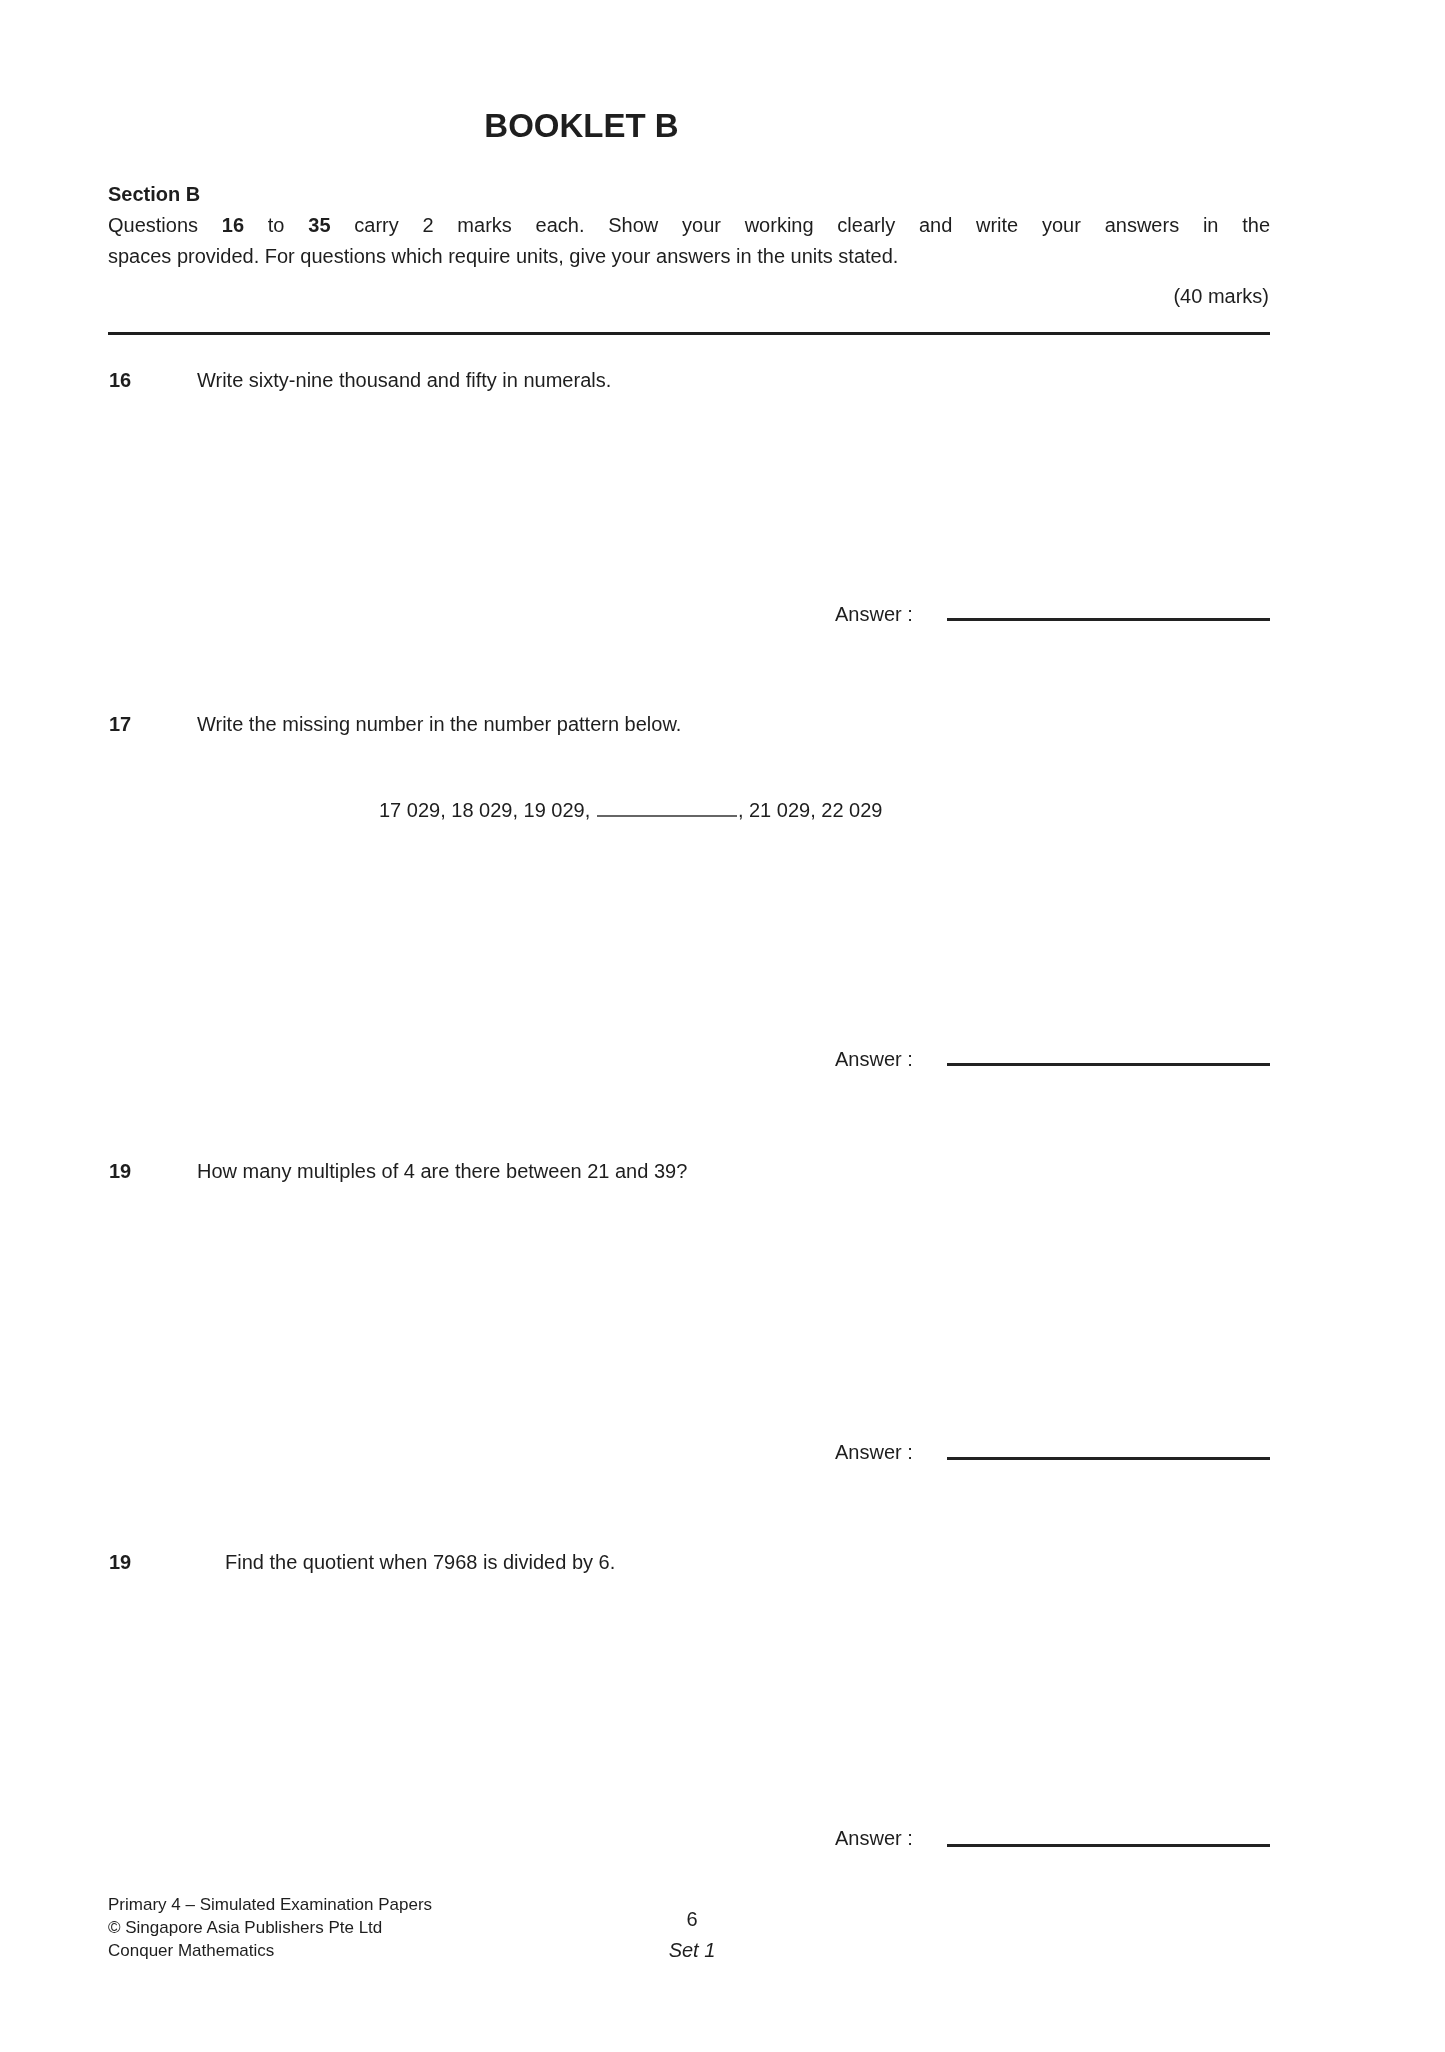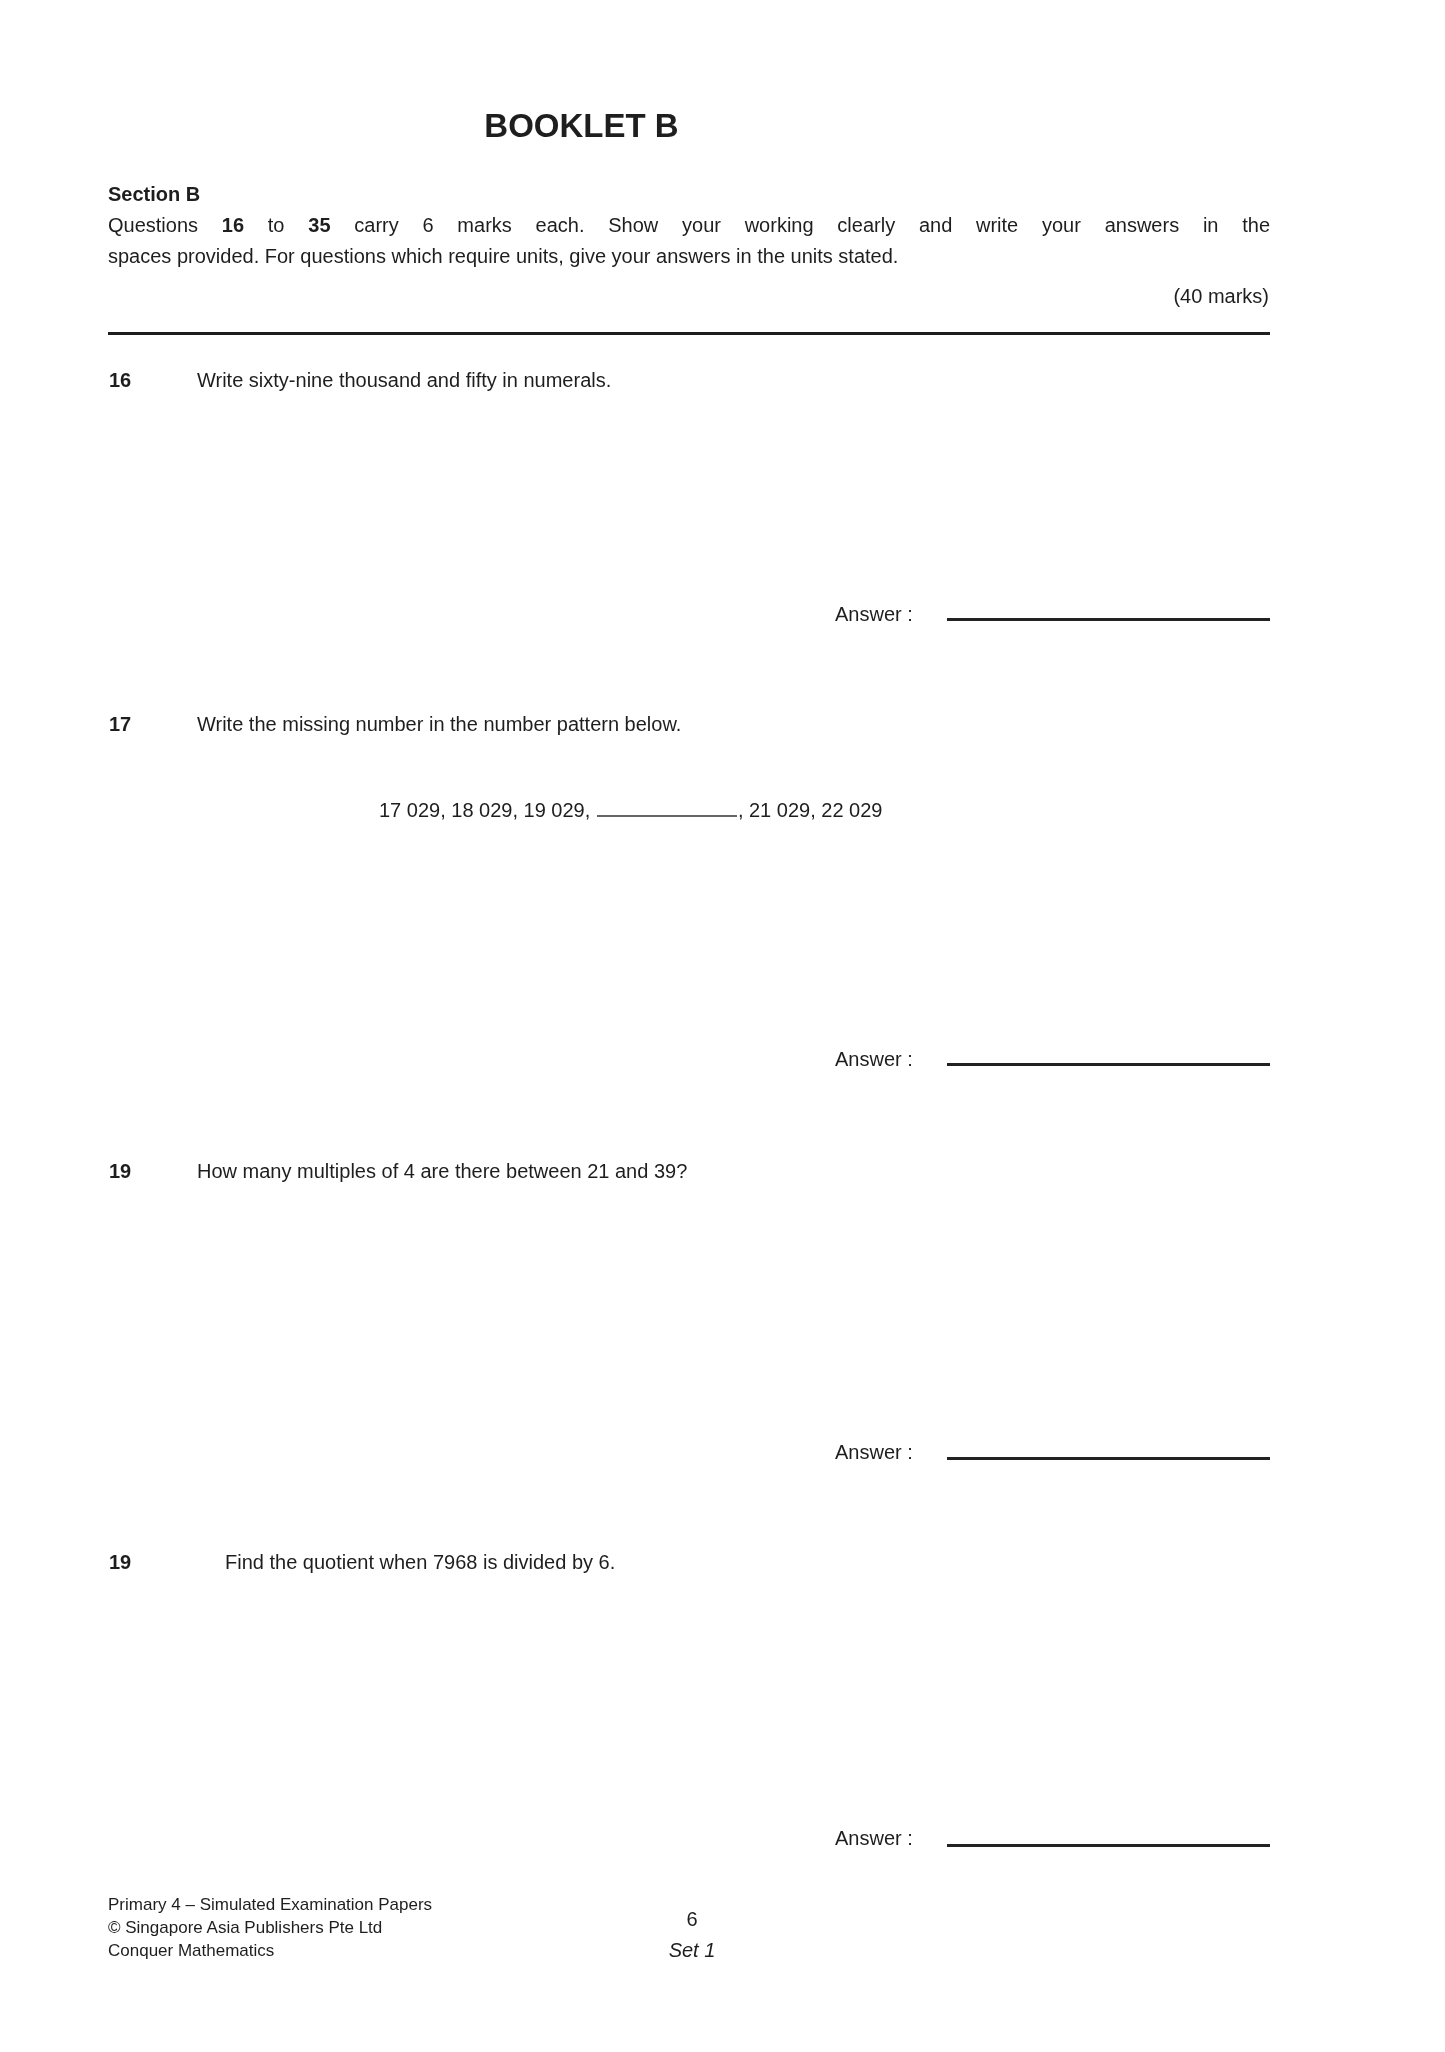--- a/index.html
+++ b/index.html
@@ -16,21 +16,21 @@
   .italic { font-style:italic; }
 </style>
 </head>
 <body>
 
 <div class="abs title" style="top:108px;">BOOKLET B</div>
 
 <div class="abs bold" style="left:108px; top:181px;">Section B</div>
 
 <div class="abs" style="left:108px; top:212px; width:1162px; text-align:justify; text-align-last:justify; white-space:normal;">
-  <span>Questions </span><span class="bold">16</span><span> to </span><span class="bold">35</span><span> carry 6 marks each. Show your working clearly and write your answers in the</span>
+  <span>Questions </span><span class="bold">16</span><span> to </span><span class="bold">35</span><span> carry 2 marks each. Show your working clearly and write your answers in the</span>
 </div>
 <div class="abs" style="left:108px; top:243px;">spaces provided. For questions which require units, give your answers in the units stated.</div>
 
 <div class="abs" style="right:176px; top:283px;">(40 marks)</div>
 
 <div class="rule" style="left:108px; top:332px; width:1162px; height:3px;"></div>
 
 <div class="abs qnum" style="left:109px; top:367px;">16</div>
 <div class="abs" style="left:197px; top:367px;">Write sixty-nine thousand and fifty in numerals.</div>
 <div class="abs" style="left:835px; top:601px;">Answer :</div>

